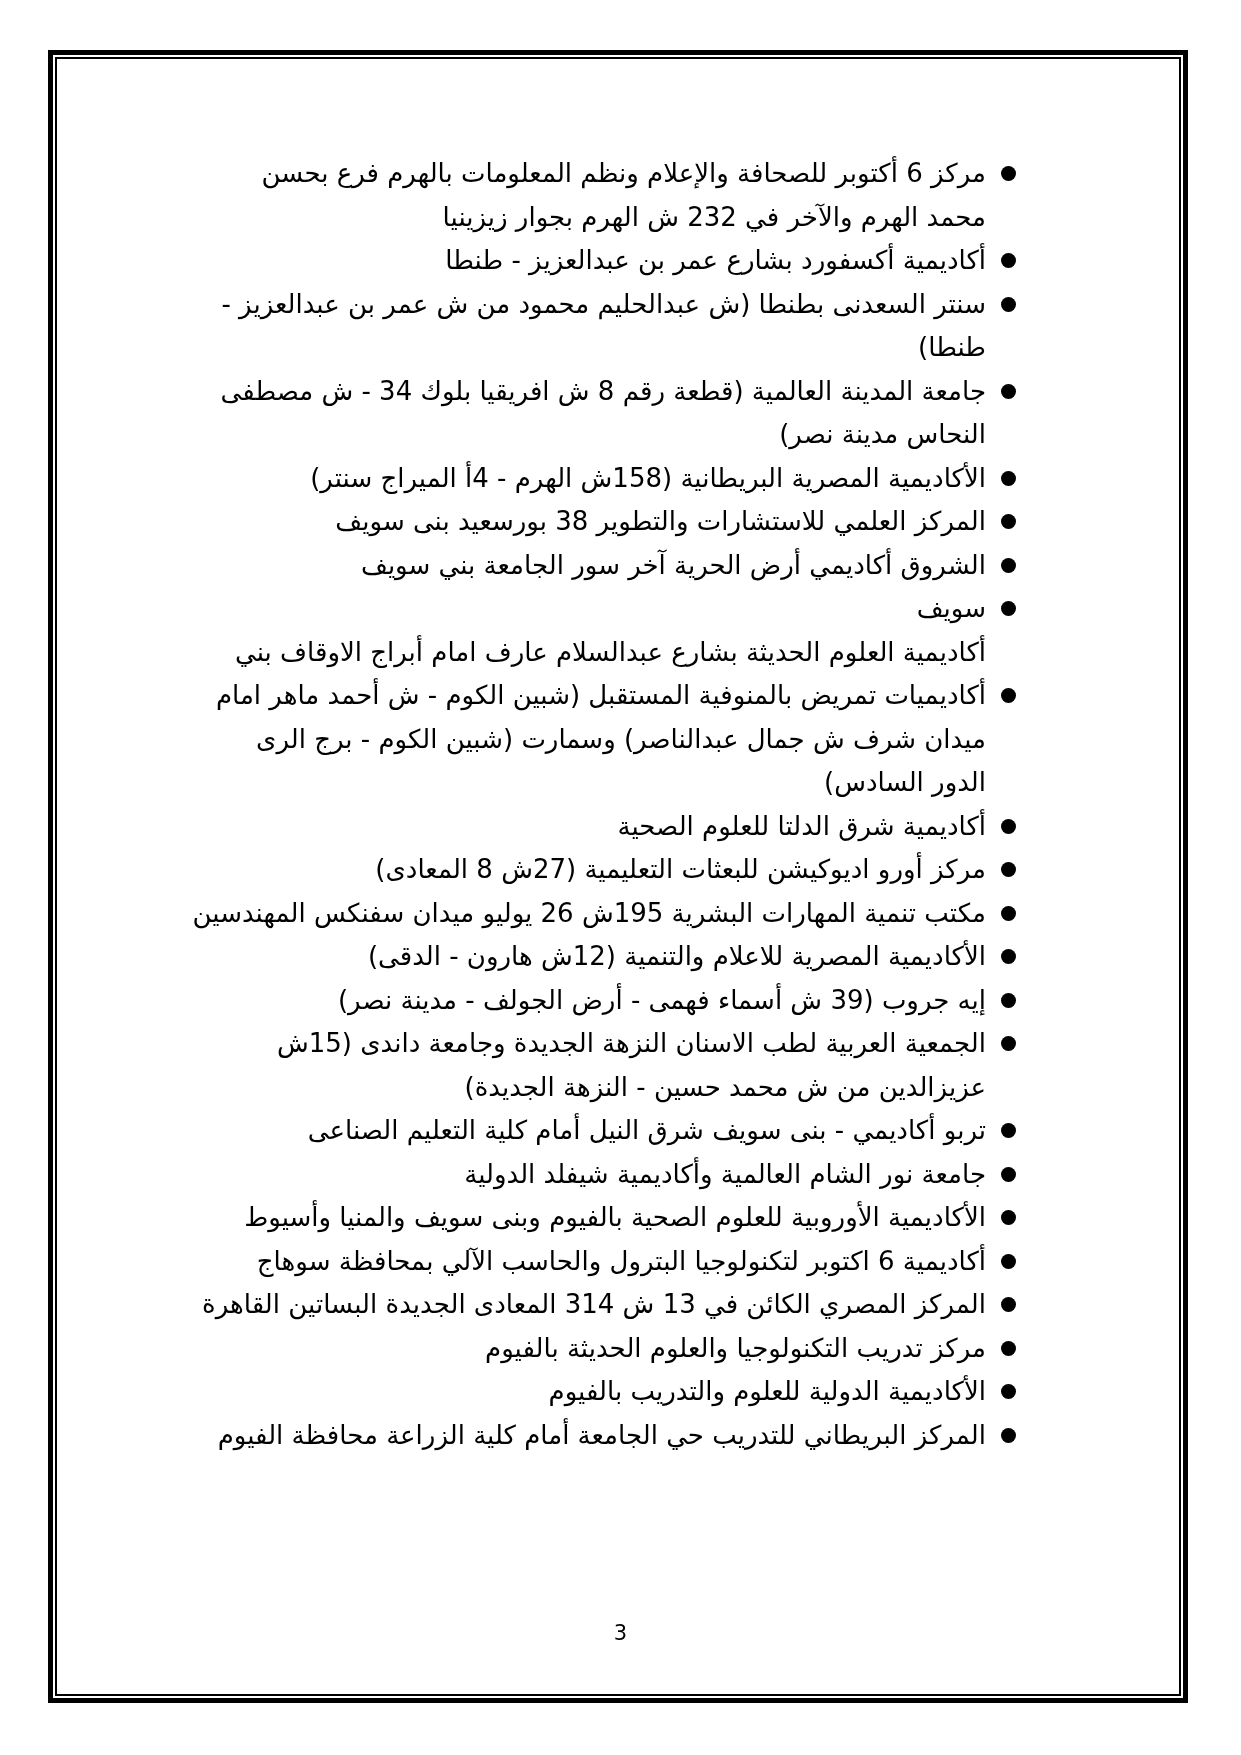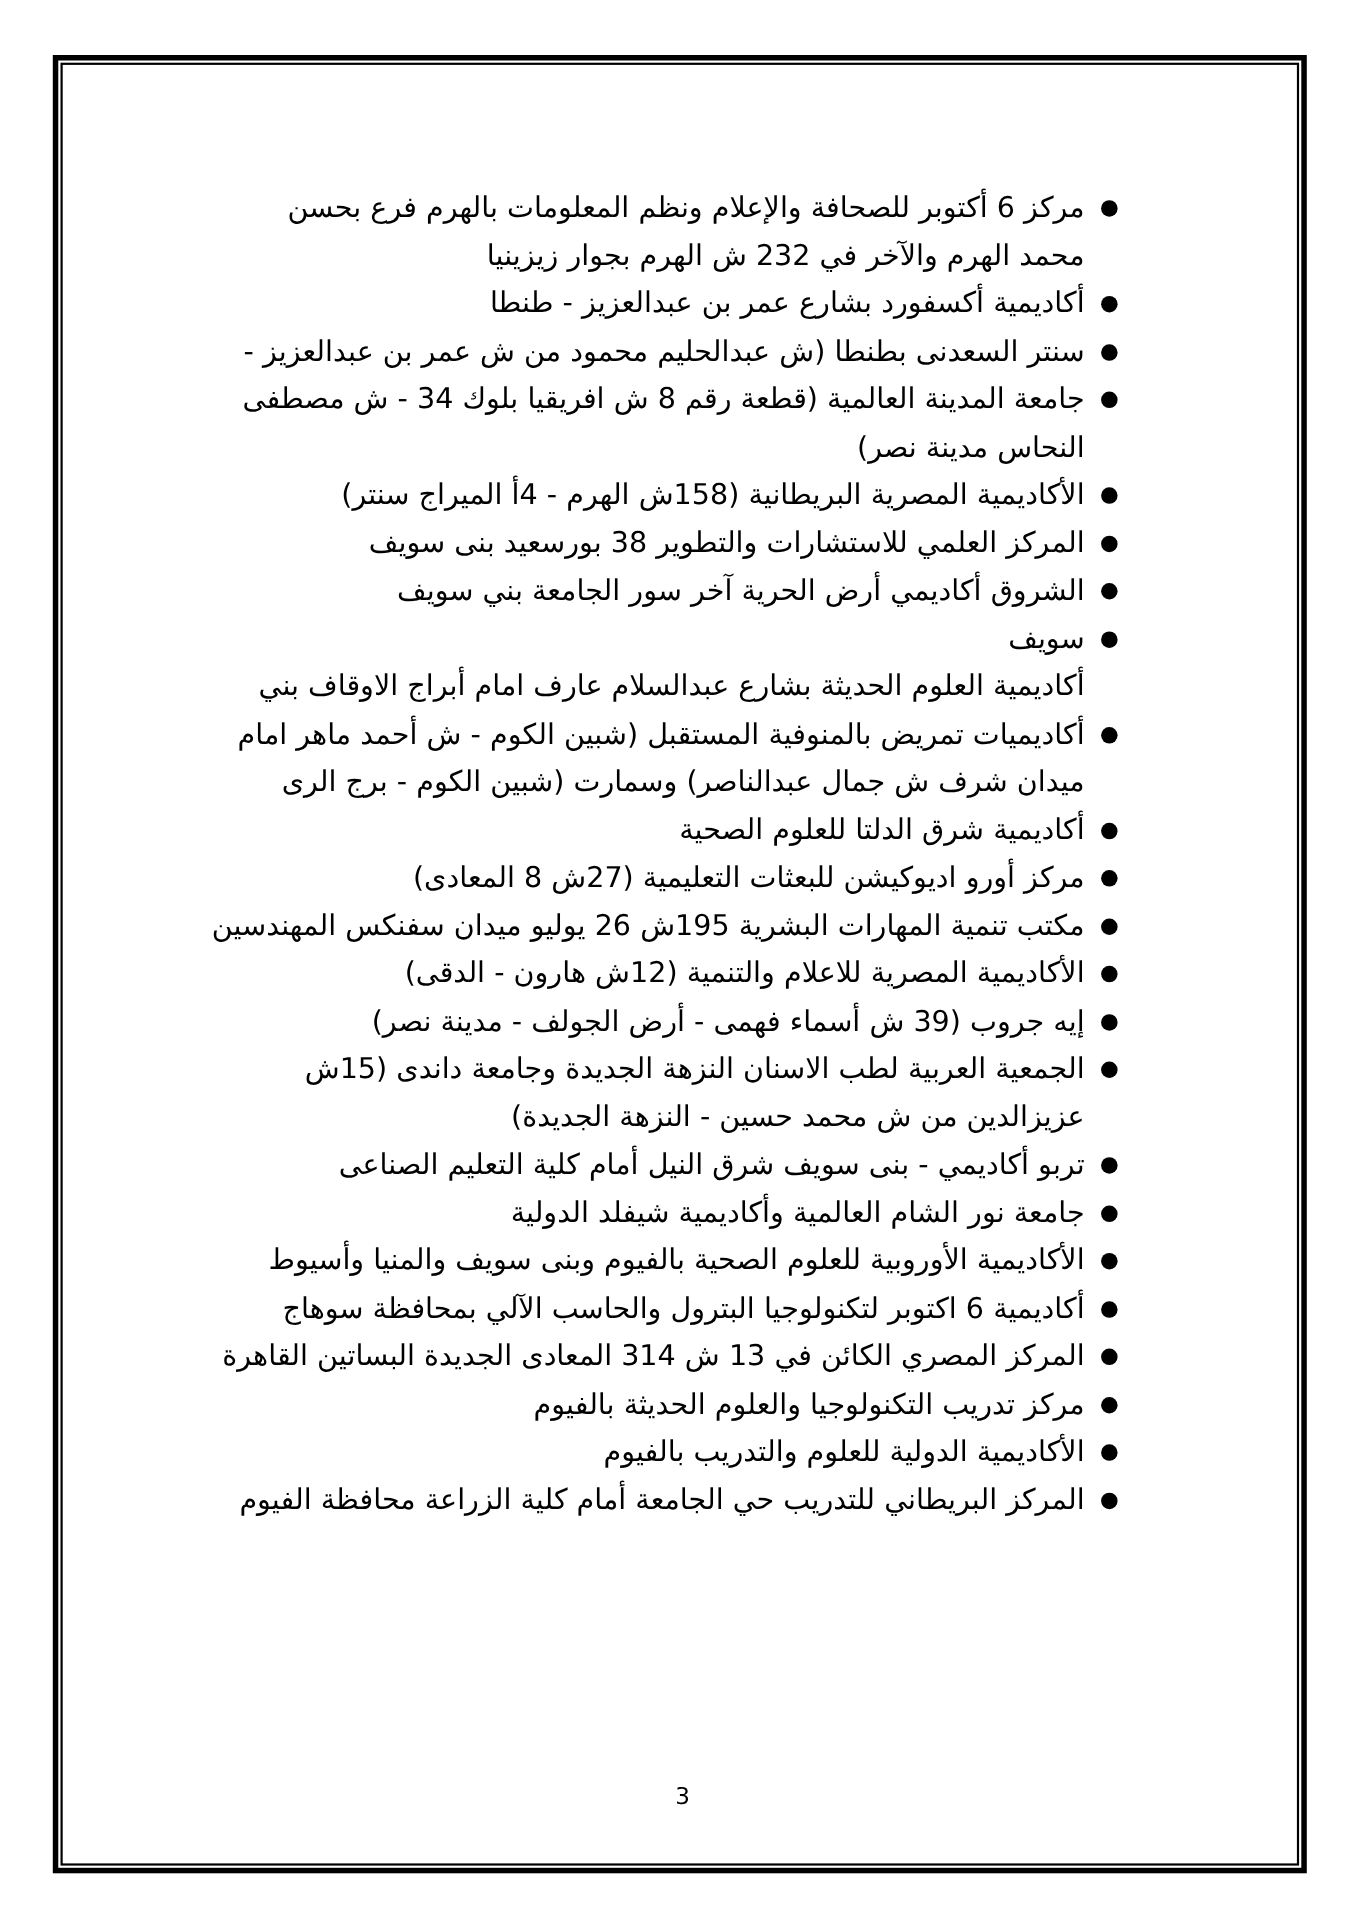--- a/index.html
+++ b/index.html
@@ -25,21 +25,20 @@
     position: absolute;
     inset: 2px;
     border: 2px solid #000000;
   }
   .list {
     position: absolute;
     top: 152px;
     left: 170px;
     width: 816px;
     direction: rtl;
-    margin-top: 16px;
   }
   .item { position: relative; }
   .bullet {
     position: absolute;
     right: -30px;
     top: 14px;
     width: 15px;
     height: 15px;
     background: #000000;
     border-radius: 50%;
@@ -78,20 +77,21 @@
     </div>
 
     <div class="item">
       <span class="bullet"></span>
       <div class="line">أكاديمية أكسفورد بشارع عمر بن عبدالعزيز - طنطا</div>
     </div>
 
     <div class="item">
       <span class="bullet"></span>
       <div class="line">سنتر السعدنى بطنطا (ش عبدالحليم محمود من ش عمر بن عبدالعزيز -</div>
+      <div class="line">طنطا)</div>
     </div>
 
     <div class="item">
       <span class="bullet"></span>
       <div class="line">جامعة المدينة العالمية (قطعة رقم 8 ش افريقيا بلوك 34 - ش مصطفى</div>
       <div class="line">النحاس مدينة نصر)</div>
     </div>
 
 
     <div class="item">
@@ -112,20 +112,21 @@
     <div class="item">
       <span class="bullet"></span>
       <div class="line">سويف</div>
       <div class="line">أكاديمية العلوم الحديثة بشارع عبدالسلام عارف امام أبراج الاوقاف بني</div>
     </div>
 
     <div class="item">
       <span class="bullet"></span>
       <div class="line">أكاديميات تمريض بالمنوفية المستقبل (شبين الكوم - ش أحمد ماهر امام</div>
       <div class="line">ميدان شرف ش جمال عبدالناصر) وسمارت (شبين الكوم - برج الرى</div>
+      <div class="line">الدور السادس)</div>
     </div>
 
     <div class="item">
       <span class="bullet"></span>
       <div class="line">أكاديمية شرق الدلتا للعلوم الصحية</div>
     </div>
 
     <div class="item">
       <span class="bullet"></span>
       <div class="line">مركز أورو اديوكيشن للبعثات التعليمية (27ش 8 المعادى)</div>

